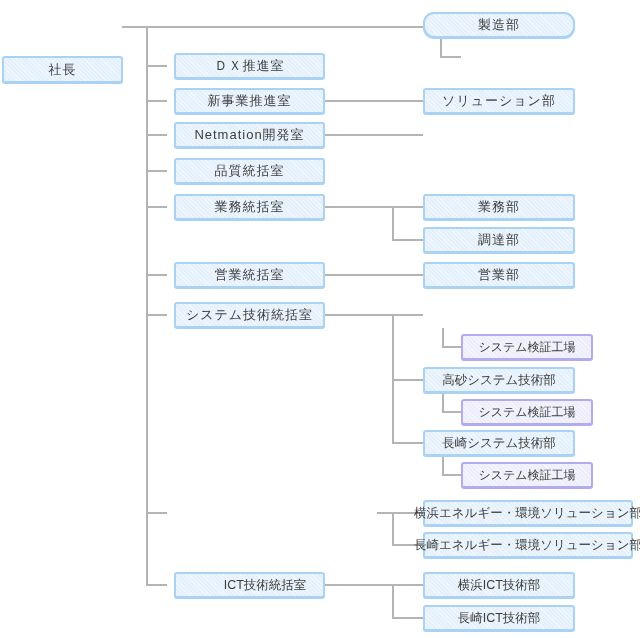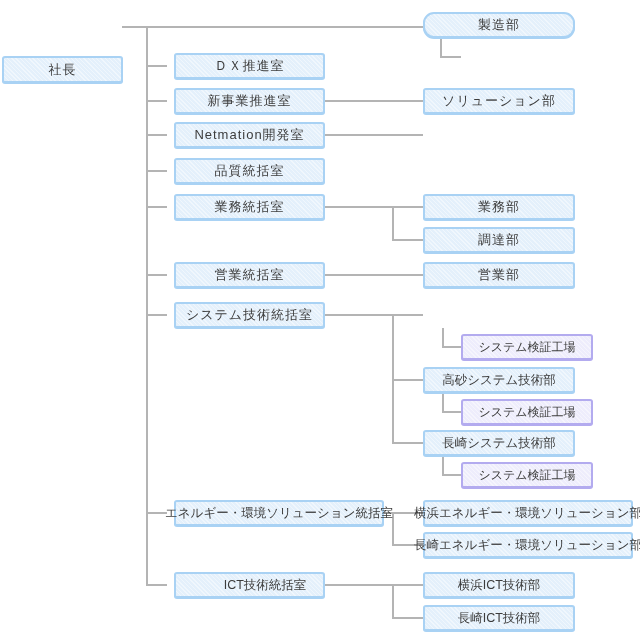--- a/index.html
+++ b/index.html
@@ -101,23 +101,20 @@
   </div>
   <div class="box mid" style="top:194px;">
     <span>業務統括室</span>
   </div>
   <div class="box mid" style="top:262px;">
     <span>営業統括室</span>
   </div>
   <div class="box mid" style="top:302px;">
     <span>システム技術統括室</span>
   </div>
-  <div class="box mid wide tight" style="top:500px;">
-    <span>エネルギー・環境ソリューション統括室</span>
-  </div>
   <div class="box mid tight" style="top:572px;padding-left:31px;">
     <span>ICT技術統括室</span>
   </div>
 
   <div class="box right" style="top:88px;">
     <span>ソリューション部</span>
   </div>
   <div class="box right" style="top:194px;">
     <span>業務部</span>
   </div>

